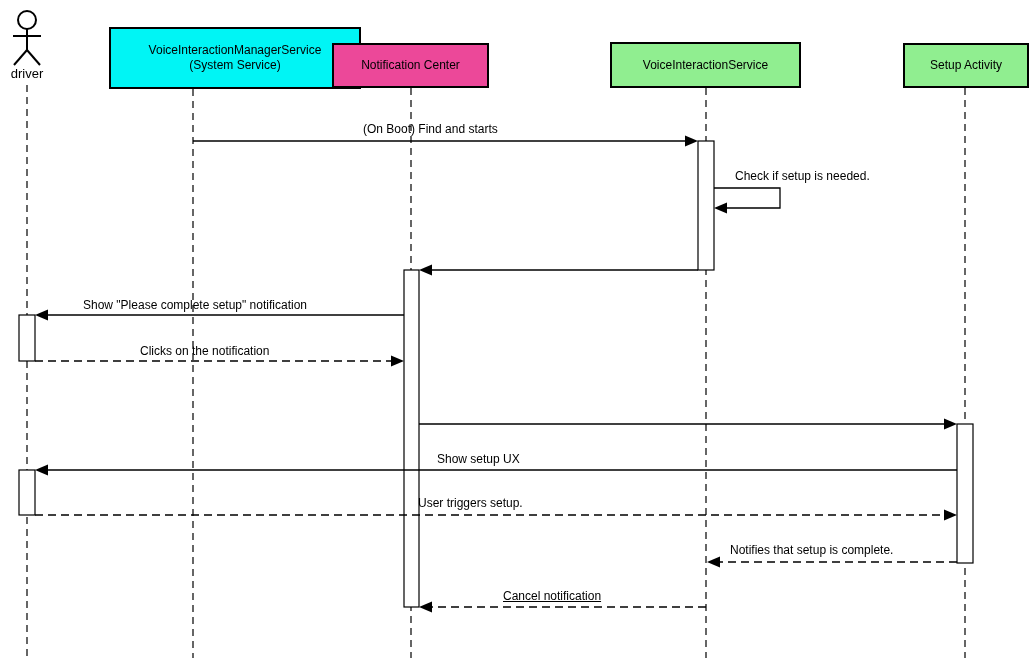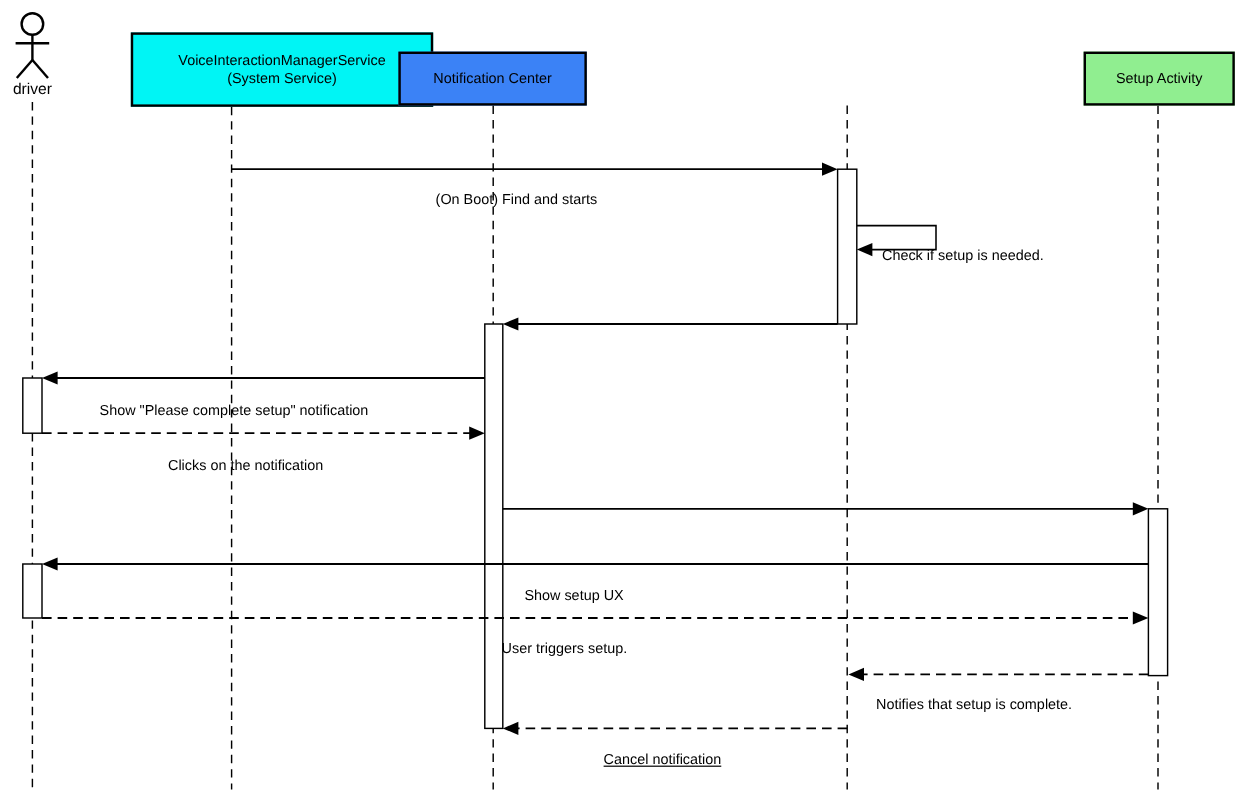--- a/index.html
+++ b/index.html
@@ -18,21 +18,20 @@
     text-align:center;
     border:2px solid #000;
     font-size:12px;line-height:15px;
     white-space:pre-line;
     box-sizing:border-box;
   }
   .msg-label{
     position:absolute;
     font-size:12px;line-height:16px;
     white-space:pre-line;
-    margin-top:37px;
   }
   .actor-label{
     position:absolute;
     left:3px;top:66px;width:48px;
     text-align:center;
     font-size:13px;
   }
 </style>
 </head>
 <body>
@@ -97,22 +96,23 @@
       <line x1="706" y1="607" x2="431" y2="607" stroke-dasharray="8,5"></line>
       <polygon points="419,607 432,601.5 432,612.5" fill="#000" stroke="none"></polygon>
     </g>
   </svg>
 
   <div class="actor-label">driver</div>
 
   <div class="participant" style="left:68px;top:27px;width:252px;height:62px;background:#00F5F5;margin-left:41px;">VoiceInteractionManagerService
 (System Service)</div>
 
-  <div class="participant" style="left:332px;top:43px;width:157px;height:45px;background:#3b82f6;">Notification Center</div>
+  <div class="participant" style="left:332px;top:43px;width:157px;height:45px;background:#ec4899;">Notification Center</div>
 
+  <div class="participant" style="left:610px;top:42px;width:191px;height:46px;background:#90EE90;">VoiceInteractionService</div>
 
   <div class="participant" style="left:903px;top:43px;width:126px;height:45px;background:#90EE90;">Setup Activity</div>
 
   <div class="msg-label" style="left:363px;top:121px;">(On Boot) Find and starts</div>
 
   <div class="msg-label" style="left:735px;top:168px;">Check if setup is needed.</div>
 
 
   <div class="msg-label" style="left:83px;top:297px;">Show "Please complete setup" notification</div>
 

